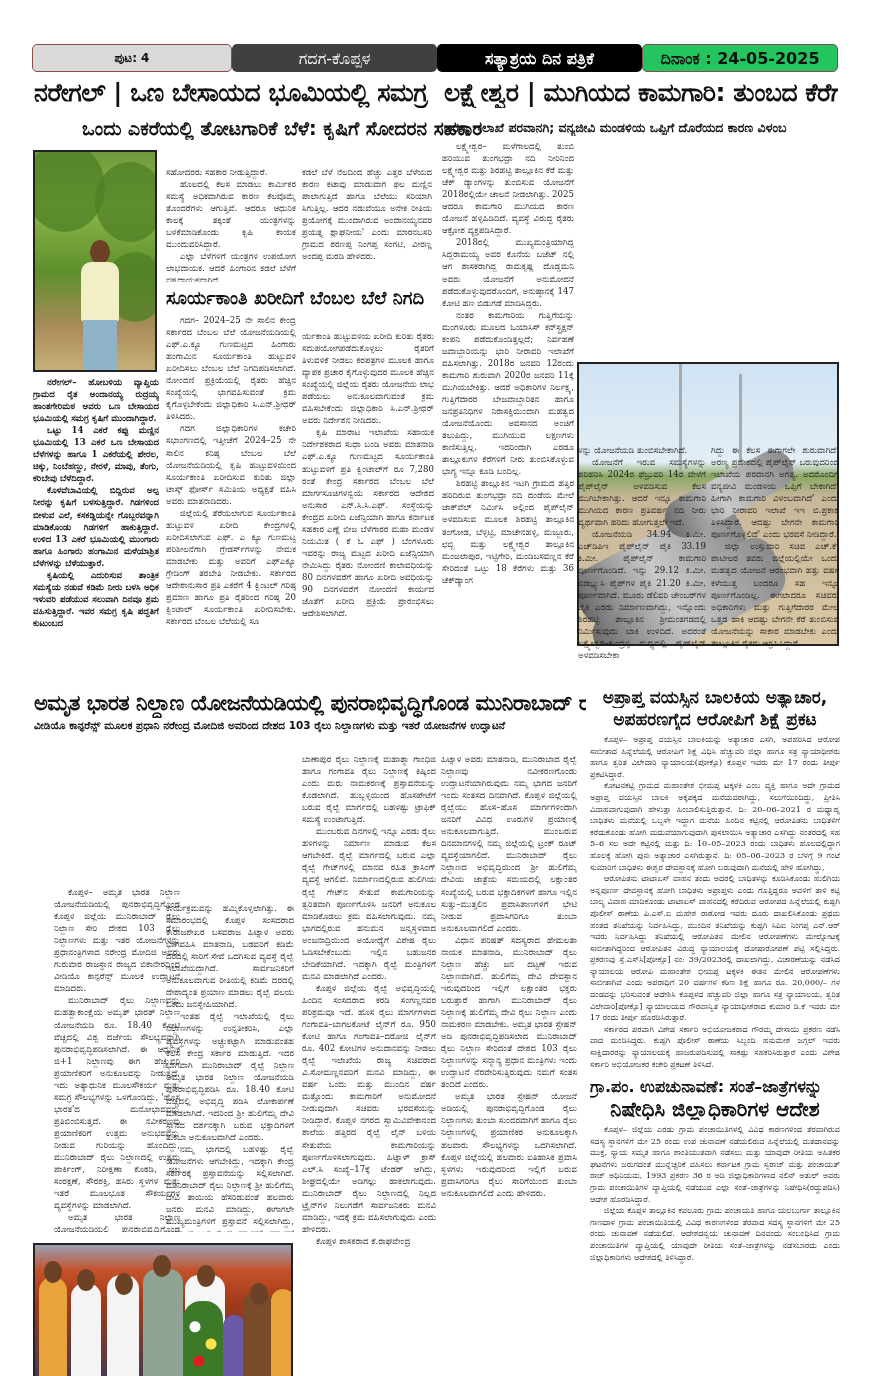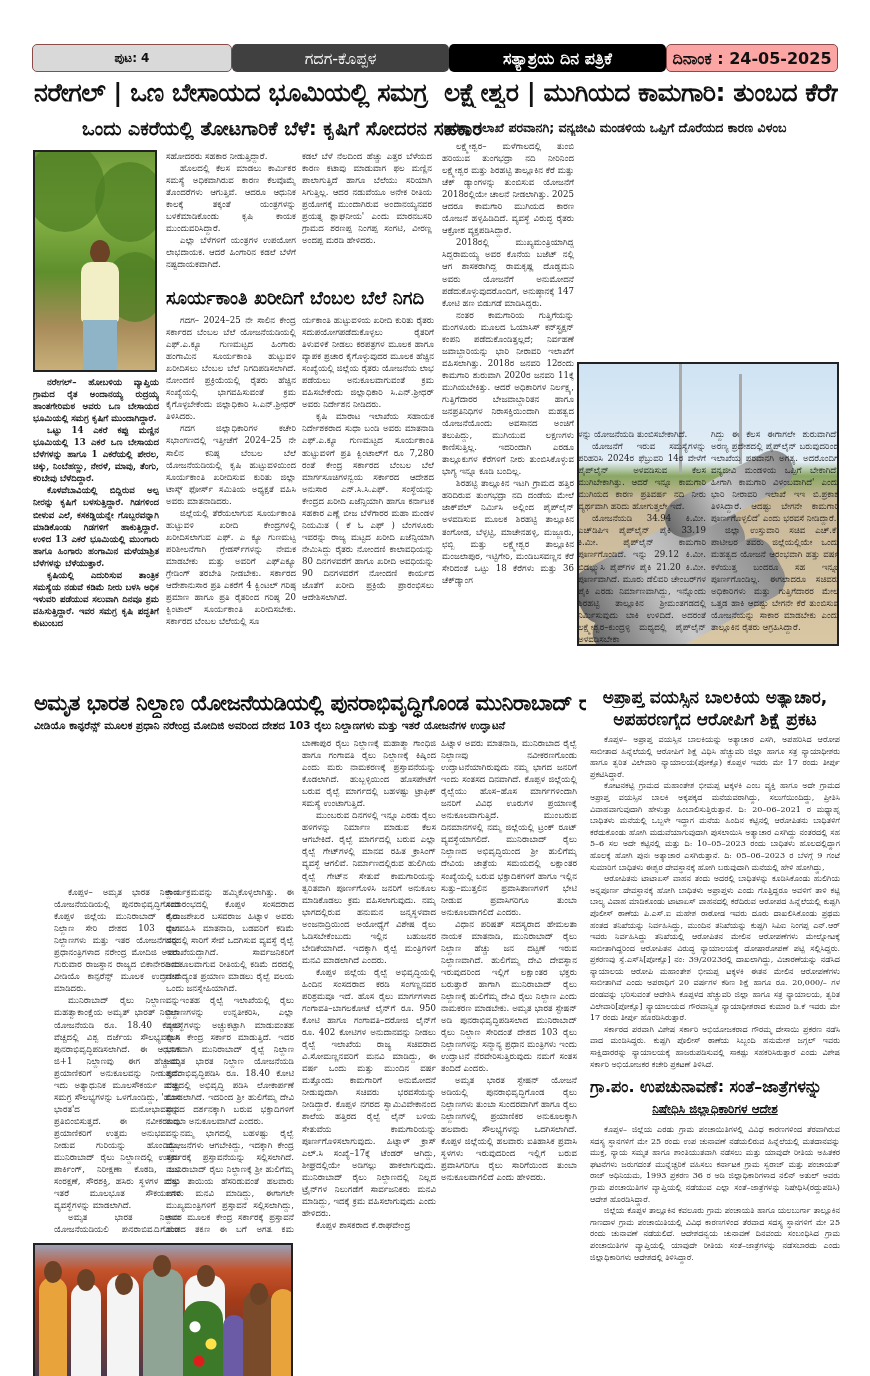--- a/index.html
+++ b/index.html
@@ -4,29 +4,29 @@
 <style>
   * { box-sizing: border-box; margin: 0; padding: 0; }
   html, body { width: 870px; height: 1376px; background: #ffffff; overflow: hidden; }
   body { font-family: "DejaVu Sans", sans-serif; color: #111; position: relative; }
 
   .masthead { position: absolute; top: 44px; left: 32px; width: 806px; height: 28px; display: flex; gap: 0; }
   .mh-box { height: 28px; border-radius: 5px; display: flex; align-items: center; justify-content: center; font-weight: bold; font-size: 15px; }
   .mh-page { width: 200px; background: #d9d9d9; border: 1.5px solid #8a4b4b; font-size: 12px; }
   .mh-region { width: 118px; flex: 1; background: #404040; color: #fff; font-size: 16px; font-weight: normal; }
   .mh-paper { flex: 1; background: #000; color: #fff; font-size: 16px; }
-  .mh-date { width: 172px; background: #fca5a5; border: 1.5px solid #8a4b4b; font-size: 16px; }
+  .mh-date { width: 196px; background: #22c55e; border: 1.5px solid #8a4b4b; font-size: 16px; }
 
   .abs { position: absolute; }
   .h-big { font-weight: bold; font-size: 25px; line-height: 30px; white-space: nowrap; overflow: hidden; letter-spacing: -0.5px; }
   .h-mid { font-weight: bold; font-size: 19px; line-height: 24px; white-space: nowrap; overflow: hidden; }
   .h-sub { font-weight: bold; font-size: 12.5px; line-height: 16px; white-space: nowrap; overflow: hidden; }
   .col { font-family: "DejaVu Serif", serif; font-size: 8.6px; line-height: 12.05px; text-align: justify; color: #1a1a1a; overflow: hidden; }
   .col p { text-indent: 14px; }
-  .col p.noindent { text-indent: 0; }
+  .col p.noindent { text-indent: 0; margin-top: 16px; }
 
   .photo { border: 2px solid #222; overflow: hidden; position: relative; }
   
   .photo-farmer { background: linear-gradient(180deg,#6f9a3a 0%,#8db84a 25%,#5e8f2c 55%,#a88c5a 80%,#c9b07a 100%); }
   .photo-farmer .tree { position:absolute; border-radius:50%; background:#4f7f24; opacity:.75; }
   .photo-farmer .shirt { position:absolute; left:46px; top:110px; width:38px; height:60px; background:#f2efc6; border-radius:10px 10px 4px 4px; }
   .photo-farmer .head { position:absolute; left:55px; top:88px; width:20px; height:24px; background:#6b4226; border-radius:50%; }
   .photo-farmer .lungi { position:absolute; left:48px; top:168px; width:34px; height:58px; background:#8fb3c7; }
   
   .photo-pipes { background: linear-gradient(180deg,#cfe3f3 0%,#e3eef6 35%,#8aa764 40%,#c8b89a 48%,#d9c7a4 100%); }
@@ -160,17 +160,17 @@
 <div class="abs h-mid" style="left:590px; top:686px; width:250px; text-align:center; font-size:17px; line-height:22px;">ಅಪ್ರಾಪ್ತ ವಯಸ್ಸಿನ ಬಾಲಕಿಯ ಅತ್ಯಾಚಾರ,</div>
 <div class="abs h-mid" style="left:590px; top:708px; width:250px; text-align:center; font-size:17px; line-height:22px;">ಅಪಹರಣಗೈದ ಆರೋಪಿಗೆ ಶಿಕ್ಷೆ ಪ್ರಕಟ</div>
 <div class="abs col" style="left:590px; top:734px; width:250px; height:340px; font-size:8px; line-height:11.6px;">
   <p>ಕೊಪ್ಪಳ– ಅಪ್ರಾಪ್ತ ವಯಸ್ಸಿನ ಬಾಲಕಿಯನ್ನು ಅತ್ಯಾಚಾರ ಎಸಗಿ, ಅಪಹರಿಸಿದ ಆರೋಪ ಸಾಬೀತಾದ ಹಿನ್ನೆಲೆಯಲ್ಲಿ ಆರೋಪಿಗೆ ಶಿಕ್ಷೆ ವಿಧಿಸಿ ಹೆಚ್ಚುವರಿ ಜಿಲ್ಲಾ ಹಾಗೂ ಸತ್ರ ನ್ಯಾಯಾಧೀಶರು ಹಾಗೂ ತ್ವರಿತ ವಿಲೇವಾರಿ ನ್ಯಾಯಾಲಯ(ಪೋಕ್ಸೊ) ಕೊಪ್ಪಳ ಇವರು ಮೇ 17 ರಂದು ತೀರ್ಪು ಪ್ರಕಟಿಸಿದ್ದಾರೆ.</p>
   <p>ಕೋಟನಕಟ್ಟಿ ಗ್ರಾಮದ ಮಹಾಂತೇಶ ಭೀಮಪ್ಪ ಟಕ್ಕಳಕಿ ಎಂಬ ವ್ಯಕ್ತಿ ಹಾಗೂ ಅದೇ ಗ್ರಾಮದ ಅಪ್ರಾಪ್ತ ವಯಸ್ಸಿನ ಬಾಲಕಿ ಅಕ್ಕಪಕ್ಕದ ಮನೆಯವರಾಗಿದ್ದು, ಸಲುಗೆಯಿಂದಿದ್ದು, ಪ್ರೀತಿಸಿ ವಿವಾಹವಾಗುವುದಾಗಿ ಹೇಳುತ್ತಾ ಹಿಂಬಾಲಿಸುತ್ತಿರುತ್ತಾನೆ. ದಿ: 20–06–2021 ರ ಮಧ್ಯಾಹ್ನ ಬಾಧಿತಳು ಮನೆಯಲ್ಲಿ ಒಬ್ಬಳೇ ಇದ್ದಾಗ ಮನೆಯ ಹಿಂದಿನ ಕಟ್ಟಿನಲ್ಲಿ ಆರೋಪಿತನು ಬಾಧಿತಳಿಗೆ ಕರೆದುಕೊಂಡು ಹೋಗಿ ಮದುವೆಯಾಗುವುದಾಗಿ ಪುಸಲಾಯಿಸಿ ಅತ್ಯಾಚಾರ ಎಸಗಿದ್ದು ನಂತರದಲ್ಲಿ ಸಹ 5–6 ಸಲ ಅದೇ ಕಟ್ಟಿನಲ್ಲಿ ಮತ್ತು ದಿ: 10–05–2023 ರಂದು ಬಾಧಿತಳು ಹೊಲದಲ್ಲಿದ್ದಾಗ ಹೊಲಕ್ಕೆ ಹೋಗಿ ಪುನಃ ಅತ್ಯಾಚಾರ ಎಸಗಿರುತ್ತಾನೆ. ದಿ: 05–06–2023 ರ ಬೆಳಗ್ಗೆ 9 ಗಂಟೆ ಸುಮಾರಿಗೆ ಬಾಧಿತಳು ಈಶ್ವರ ದೇವಸ್ಥಾನಕ್ಕೆ ಹೋಗಿ ಬರುವುದಾಗಿ ಮನೆಯಲ್ಲಿ ಹೇಳಿ ಹೋಗಿದ್ದು,</p>
   <p>ಆರೋಪಿತನು ಟಾಟಾಏಸ್ ವಾಹನ ತಂದು ಅದರಲ್ಲಿ ಬಾಧಿತಳನ್ನು ಕೂಡಿಸಿಕೊಂಡು ಹುಲಿಗಿಯ ಅನ್ನಪೂರ್ಣ ದೇವಸ್ಥಾನಕ್ಕೆ ಹೋಗಿ ಬಾಧಿತಳು ಅಪ್ರಾಪ್ತಳು ಎಂದು ಗೊತ್ತಿದ್ದರೂ ಅವಳಿಗೆ ತಾಳಿ ಕಟ್ಟಿ ಬಾಲ್ಯ ವಿವಾಹ ಮಾಡಿಕೊಂಡು ಟಾಟಾಏಸ್ ವಾಹನದಲ್ಲಿ ಕರೆದಿರುವ ಆರೋಪದ ಹಿನ್ನೆಲೆಯಲ್ಲಿ ಕುಷ್ಟಗಿ ಪೊಲೀಸ್ ಠಾಣೆಯ ಪಿ.ಎಸ್.ಐ ಮಹೇಶ ರಾಠೋಡ ಇವರು ದೂರು ದಾಖಲಿಸಿಕೊಂಡು ಪ್ರಥಮ ಹಂತದ ತನಿಖೆಯನ್ನು ನಿರ್ವಹಿಸಿದ್ದು, ಮುಂದಿನ ತನಿಖೆಯನ್ನು ಕುಷ್ಟಗಿ ಸಿಪಿಐ ನಿಂಗಪ್ಪ ಎನ್.ಆರ್ ಇವರು ನಿರ್ವಹಿಸಿದ್ದು ತನಿಖೆಯಲ್ಲಿ ಆರೋಪಿತನ ಮೇಲಿನ ಆರೋಪಣೆಗಳು ಮೇಲ್ನೋಟಕ್ಕೆ ಸಾಬೀತಾಗಿದ್ದರಿಂದ ಆರೋಪಿತನ ವಿರುದ್ಧ ನ್ಯಾಯಾಲಯಕ್ಕೆ ದೋಷಾರೋಪಣೆ ಪಟ್ಟಿ ಸಲ್ಲಿಸಿದ್ದರು. ಪ್ರಕರಣವು ಸ್ಪೆ.ಎಸ್‌ಸಿ[ಪೋಕ್ಸೊ] ನಂ: 39/2023ರಲ್ಲಿ ದಾಖಲಾಗಿದ್ದು, ವಿಚಾರಣೆಯನ್ನು ನಡೆಸಿದ ನ್ಯಾಯಾಲಯ ಆರೋಪಿ ಮಹಾಂತೇಶ ಭೀಮಪ್ಪ ಟಕ್ಕಳಕಿ ಈತನ ಮೇಲಿನ ಆರೋಪಣೆಗಳು ಸಾಬೀತಾಗಿವೆ ಎಂದು ಅಪರಾಧಿಗೆ 20 ವರ್ಷಗಳ ಕಠಿಣ ಶಿಕ್ಷೆ ಹಾಗೂ ರೂ. 20,000/– ಗಳ ದಂಡವನ್ನು ಭರಿಸುವಂತೆ ಆದೇಶಿಸಿ ಕೊಪ್ಪಳದ ಹೆಚ್ಚುವರಿ ಜಿಲ್ಲಾ ಹಾಗೂ ಸತ್ರ ನ್ಯಾಯಾಲಯ, ತ್ವರಿತ ವಿಲೇವಾರಿ[ಪೋಕ್ಸೊ] ನ್ಯಾಯಾಲಯದ ಗೌರವಾನ್ವಿತ ನ್ಯಾಯಾಧೀಶರಾದ ಕುಮಾರ ಡಿ.ಕೆ ಇವರು ಮೇ 17 ರಂದು ತೀರ್ಪು ಹೊರಡಿಸಿರುತ್ತಾರೆ.</p>
   <p>ಸರ್ಕಾರದ ಪರವಾಗಿ ವಿಶೇಷ ಸರ್ಕಾರಿ ಅಭಿಯೋಜಕರಾದ ಗೌರಮ್ಮ ದೇಸಾಯಿ ಪ್ರಕರಣ ನಡೆಸಿ ವಾದ ಮಂಡಿಸಿದ್ದರು. ಕುಷ್ಟಗಿ ಪೊಲೀಸ್ ಠಾಣೆಯ ಸಿಬ್ಬಂದಿ ಹನುಮೇಶ ಜಗ್ಗಲ್ ಇವರು ಸಾಕ್ಷಿದಾರರನ್ನು ನ್ಯಾಯಾಲಯಕ್ಕೆ ಹಾಜರುಪಡಿಸುವಲ್ಲಿ ಸಾಕಷ್ಟು ಸಹಕರಿಸಿರುತ್ತಾರೆ ಎಂದು ವಿಶೇಷ ಸರ್ಕಾರಿ ಅಭಿಯೋಜಕರ ಕಚೇರಿ ಪ್ರಕಟಣೆ ತಿಳಿಸಿದೆ.</p>
 </div>
 
 <div class="abs h-mid" style="left:590px; top:1076px; width:250px; text-align:left; font-size:16px; line-height:22px;">ಗ್ರಾ.ಪಂ. ಉಪಚುನಾವಣೆ: ಸಂತೆ–ಜಾತ್ರೆಗಳನ್ನು</div>
-<div class="abs h-mid" style="left:590px; top:1098px; width:250px; text-align:center; font-size:12px; line-height:22px;text-decoration:underline;">ನಿಷೇಧಿಸಿ ಜಿಲ್ಲಾಧಿಕಾರಿಗಳ ಆದೇಶ</div>
+<div class="abs h-mid" style="left:590px; top:1098px; width:250px; text-align:center; font-size:20px; line-height:22px;">ನಿಷೇಧಿಸಿ ಜಿಲ್ಲಾಧಿಕಾರಿಗಳ ಆದೇಶ</div>
 <div class="abs col" style="left:590px; top:1124px; width:250px; height:196px; font-size:8px; line-height:11.6px;">
   <p>ಕೊಪ್ಪಳ– ಜಿಲ್ಲೆಯ ಎರಡು ಗ್ರಾಮ ಪಂಚಾಯಿತಿಗಳಲ್ಲಿ ವಿವಿಧ ಕಾರಣಗಳಿಂದ ತೆರವಾಗಿರುವ ಸದಸ್ಯ ಸ್ಥಾನಗಳಿಗೆ ಮೇ 25 ರಂದು ಉಪ ಚುನಾವಣೆ ನಡೆಯಲಿರುವ ಹಿನ್ನೆಲೆಯಲ್ಲಿ ಮತದಾನವನ್ನು ಮುಕ್ತ, ನ್ಯಾಯ ಸಮ್ಮತ ಹಾಗೂ ಶಾಂತಿಯುತವಾಗಿ ನಡೆಸಲು ಮತ್ತು ಯಾವುದೇ ರೀತಿಯ ಅಹಿತಕರ ಘಟನೆಗಳು ಜರುಗದಂತೆ ಮುನ್ನೆಚ್ಚರಿಕೆ ವಹಿಸಲು ಕರ್ನಾಟಕ ಗ್ರಾಮ ಸ್ವರಾಜ್ ಮತ್ತು ಪಂಚಾಯತ್ ರಾಜ್ ಅಧಿನಿಯಮ, 1993 ಪ್ರಕರಣ 36 ರ ಅಡಿ ಜಿಲ್ಲಾಧಿಕಾರಿಗಳಾದ ನಲಿನ್ ಅತುಲ್ ಅವರು ಗ್ರಾಮ ಪಂಚಾಯಿತಿಗಳ ವ್ಯಾಪ್ತಿಯಲ್ಲಿ ನಡೆಯುವ ಎಲ್ಲಾ ಸಂತೆ–ಜಾತ್ರೆಗಳನ್ನು ನಿಷೇಧಿಸಿ(ರದ್ದುಪಡಿಸಿ) ಆದೇಶ ಹೊರಡಿಸಿದ್ದಾರೆ.</p>
   <p>ಜಿಲ್ಲೆಯ ಕೊಪ್ಪಳ ತಾಲ್ಲೂಕಿನ ಕವಲೂರು ಗ್ರಾಮ ಪಂಚಾಯತಿ ಹಾಗೂ ಯಲಬುರ್ಗಾ ತಾಲ್ಲೂಕಿನ ಗಾಣದಾಳ ಗ್ರಾಮ ಪಂಚಾಯಿತಿಯಲ್ಲಿ ವಿವಿಧ ಕಾರಣಗಳಿಂದ ತೆರವಾದ ಸದಸ್ಯ ಸ್ಥಾನಗಳಿಗೆ ಮೇ 25 ರಂದು ಚುನಾವಣೆ ನಡೆಯಲಿದೆ. ಆದೇಶದನ್ವಯ ಚುನಾವಣೆ ದಿನವಂದು ಸಂಬಂಧಿಸಿದ ಗ್ರಾಮ ಪಂಚಾಯಿತಿಗಳ ವ್ಯಾಪ್ತಿಯಲ್ಲಿ ಯಾವುದೇ ರೀತಿಯ ಸಂತೆ–ಜಾತ್ರೆಗಳನ್ನು ನಡೆಸಬಾರದು ಎಂದು ಜಿಲ್ಲಾಧಿಕಾರಿಗಳು ಆದೇಶದಲ್ಲಿ ತಿಳಿಸಿದ್ದಾರೆ.</p>
 </div>
 
 </body></html>

